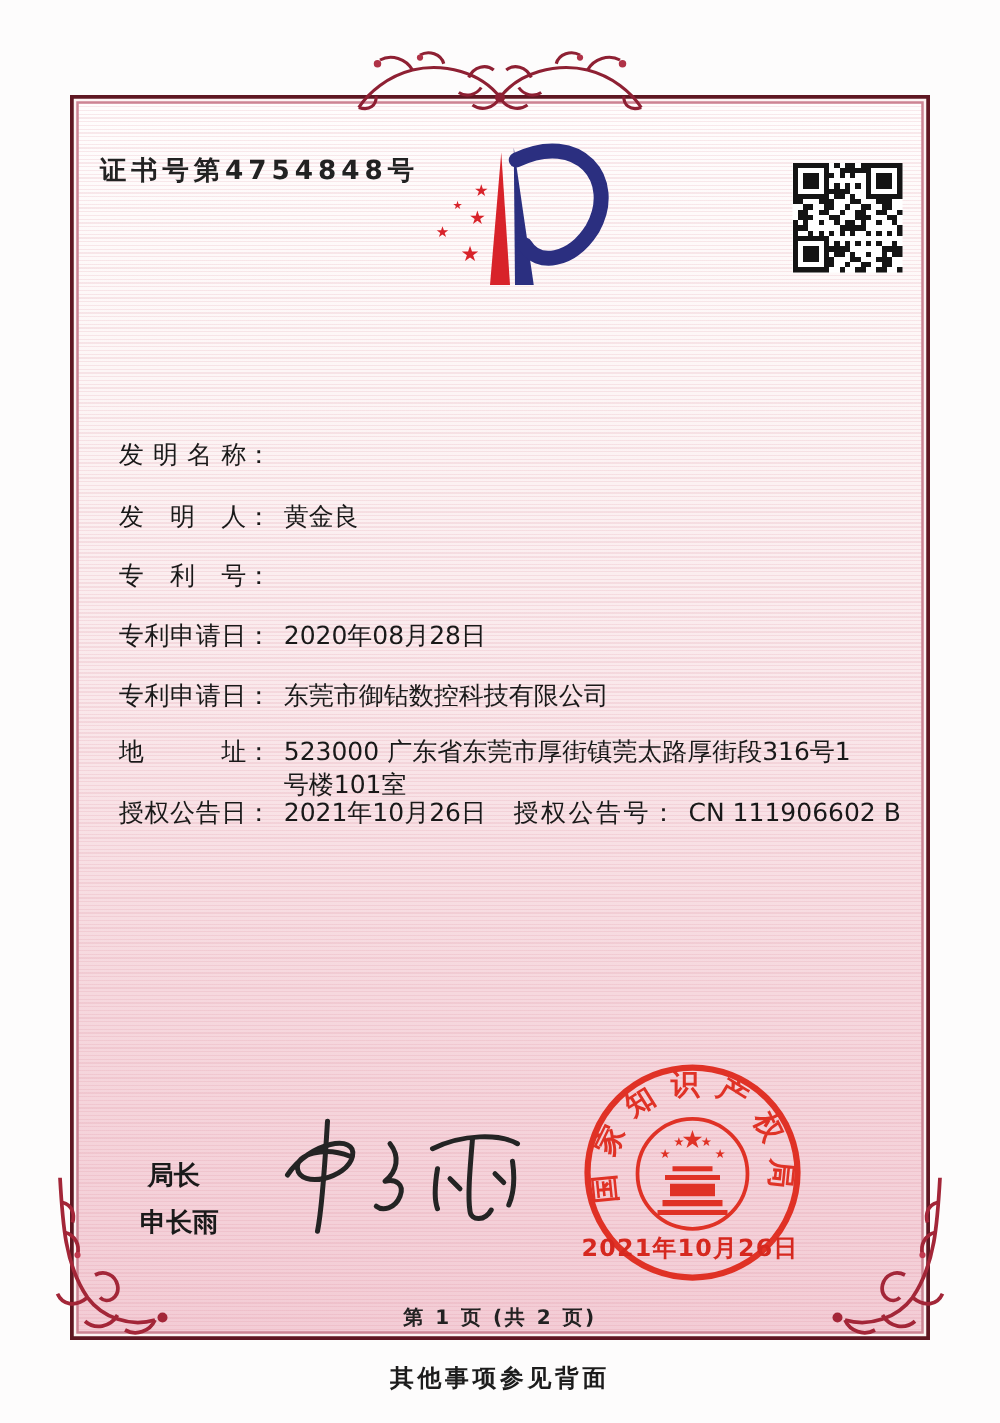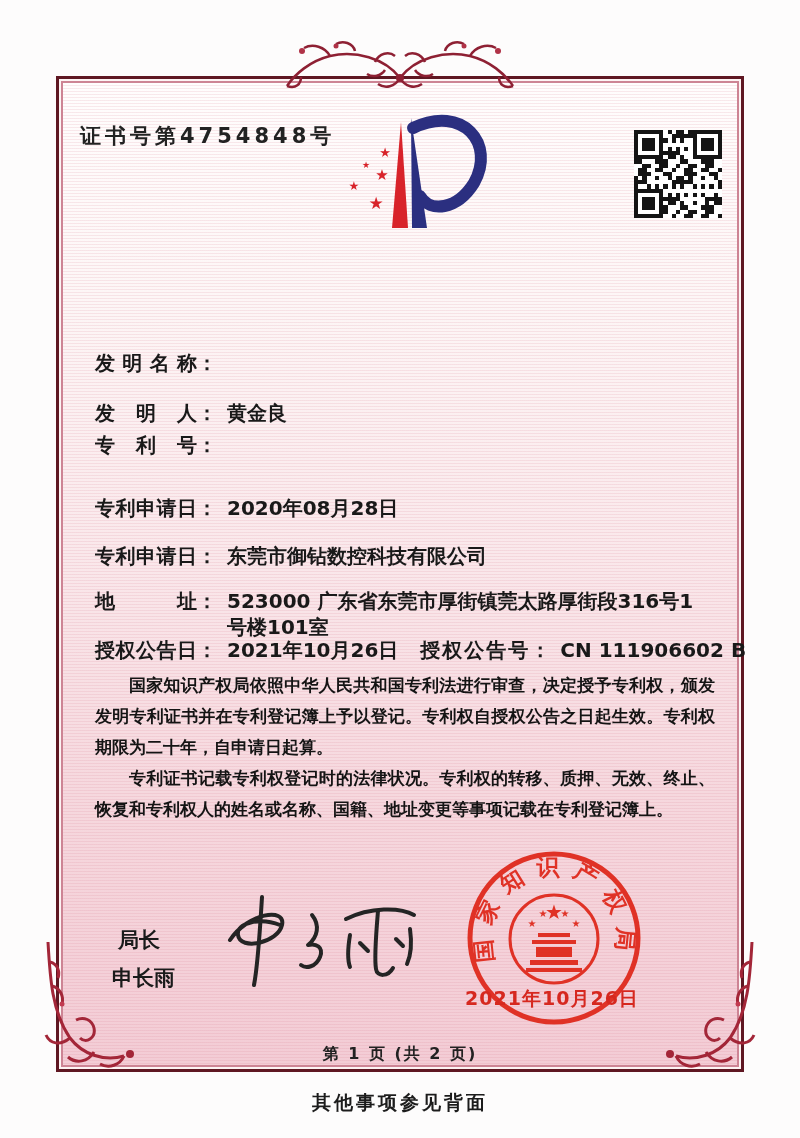--- a/index.html
+++ b/index.html
@@ -29,21 +29,21 @@
   }
   .title{
     left:0;right:0;top:252px;text-align:center;
     font-family:"DejaVu Serif","Liberation Serif",serif;
     font-size:43px;font-weight:700;color:#111;
     letter-spacing:26px;text-indent:26px;
   }
   
   .field-row{
     left:95px;width:620px;display:flex;align-items:flex-start;
-    font-size:20px;font-weight:700;color:#191919;line-height:26px;
+    font-size:20px;font-weight:400;color:#191919;line-height:26px;
   }
   .flabel{
     flex:none;width:102px;display:inline-block;
     text-align:justify;text-align-last:justify;
   }
   .fcolon{flex:none;margin:0 10px 0 0;}
   .fvalue{flex:1;min-width:0;}
   .grant-group{display:flex;margin-left:22px;flex:none;}
   .grant-group .glabel{letter-spacing:2px;}
   
@@ -376,21 +376,21 @@
 
   <div class="abs field-row" style="top:350px">
     <span class="flabel">发明名称</span>
       <span class="fcolon">：</span>
   </div>
   <div class="abs field-row" style="top:400px">
     <span class="flabel">发明人</span>
       <span class="fcolon">：</span>
       <span class="fvalue">黄金良</span>
   </div>
-  <div class="abs field-row" style="top:432px">
+  <div class="abs field-row" style="top:447px">
     <span class="flabel">专利号</span>
       <span class="fcolon">：</span>
   </div>
   <div class="abs field-row" style="top:495px">
     <span class="flabel">专利申请日</span>
       <span class="fcolon">：</span>
       <span class="fvalue">2020年08月28日</span>
   </div>
   <div class="abs field-row" style="top:543px">
     <span class="flabel">专利申请日</span>
@@ -406,24 +406,20 @@
     <span class="flabel">授权公告日</span>
       <span class="fcolon">：</span>
       <span style="flex:none">2021年10月26日</span>
     <span class="grant-group">
       <span class="glabel">授权公告号</span>
         <span class="fcolon">：</span>
         <span>CN 111906602 B</span>
     </span>
   </div>
 
-  <div class="abs body-text">
-    <p>国家知识产权局依照中华人民共和国专利法进行审查，决定授予专利权，颁发发明专利证书并在专利登记簿上予以登记。专利权自授权公告之日起生效。专利权期限为二十年，自申请日起算。</p>
-    <p>专利证书记载专利权登记时的法律状况。专利权的转移、质押、无效、终止、恢复和专利权人的姓名或名称、国籍、地址变更等事项记载在专利登记簿上。</p>
-  </div>
 
   <div class="abs signer-title">局长</div>
   <div class="abs signer-name">申长雨</div>
 
   <svg class="abs signature" viewBox="0 0 240 115">
     <g stroke="#242424" stroke-width="4" fill="none" stroke-linecap="round" stroke-linejoin="round">
       <path d="M30,55 C48,28 86,22 82,40 C78,58 40,66 38,50 C36,38 60,32 80,40"></path>
       <path d="M62,12 C60,45 58,80 54,100"></path>
       <path d="M112,30 C120,40 118,52 108,60 C116,58 124,62 120,72 C116,82 106,84 101,80"></path>
       <path d="M146,34 C170,22 200,22 214,30"></path>

